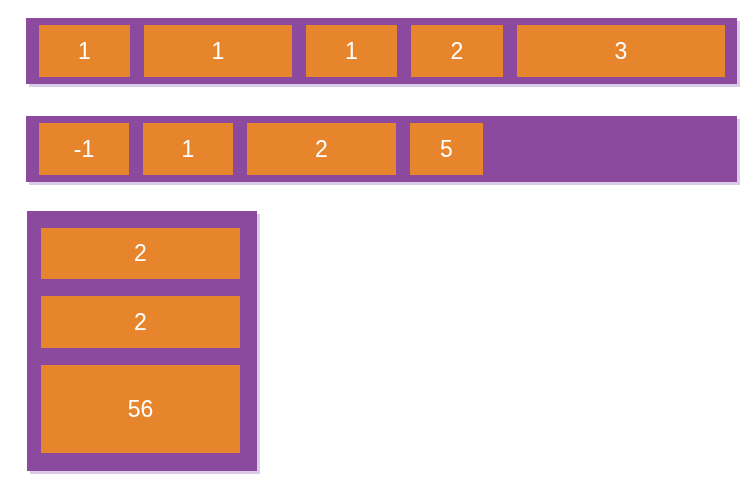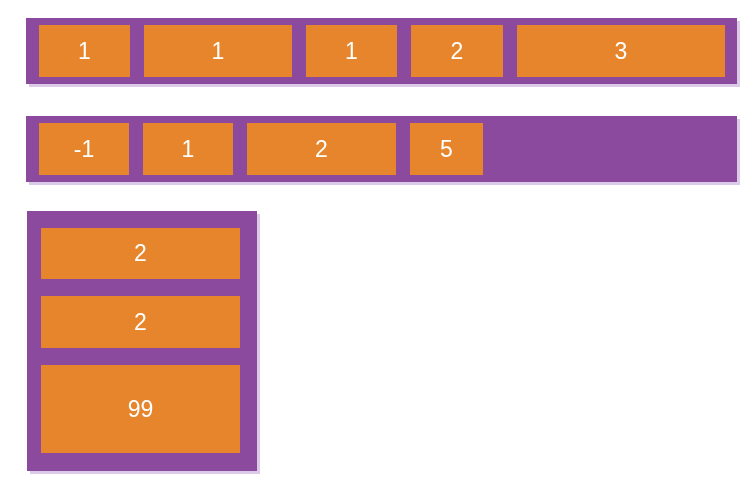--- a/index.html
+++ b/index.html
@@ -97,16 +97,16 @@
   <div class="flex-container" id="row2">
     <div class="flex-item">-1</div>
     <div class="flex-item">1</div>
     <div class="flex-item">2</div>
     <div class="flex-item">5</div>
   </div>
 
   <div class="flex-container" id="col1">
     <div class="flex-item">2</div>
     <div class="flex-item">2</div>
-    <div class="flex-item">99</div>
+    <div class="flex-item">56</div>
   </div>
 
 </div>
 
 </body></html>

